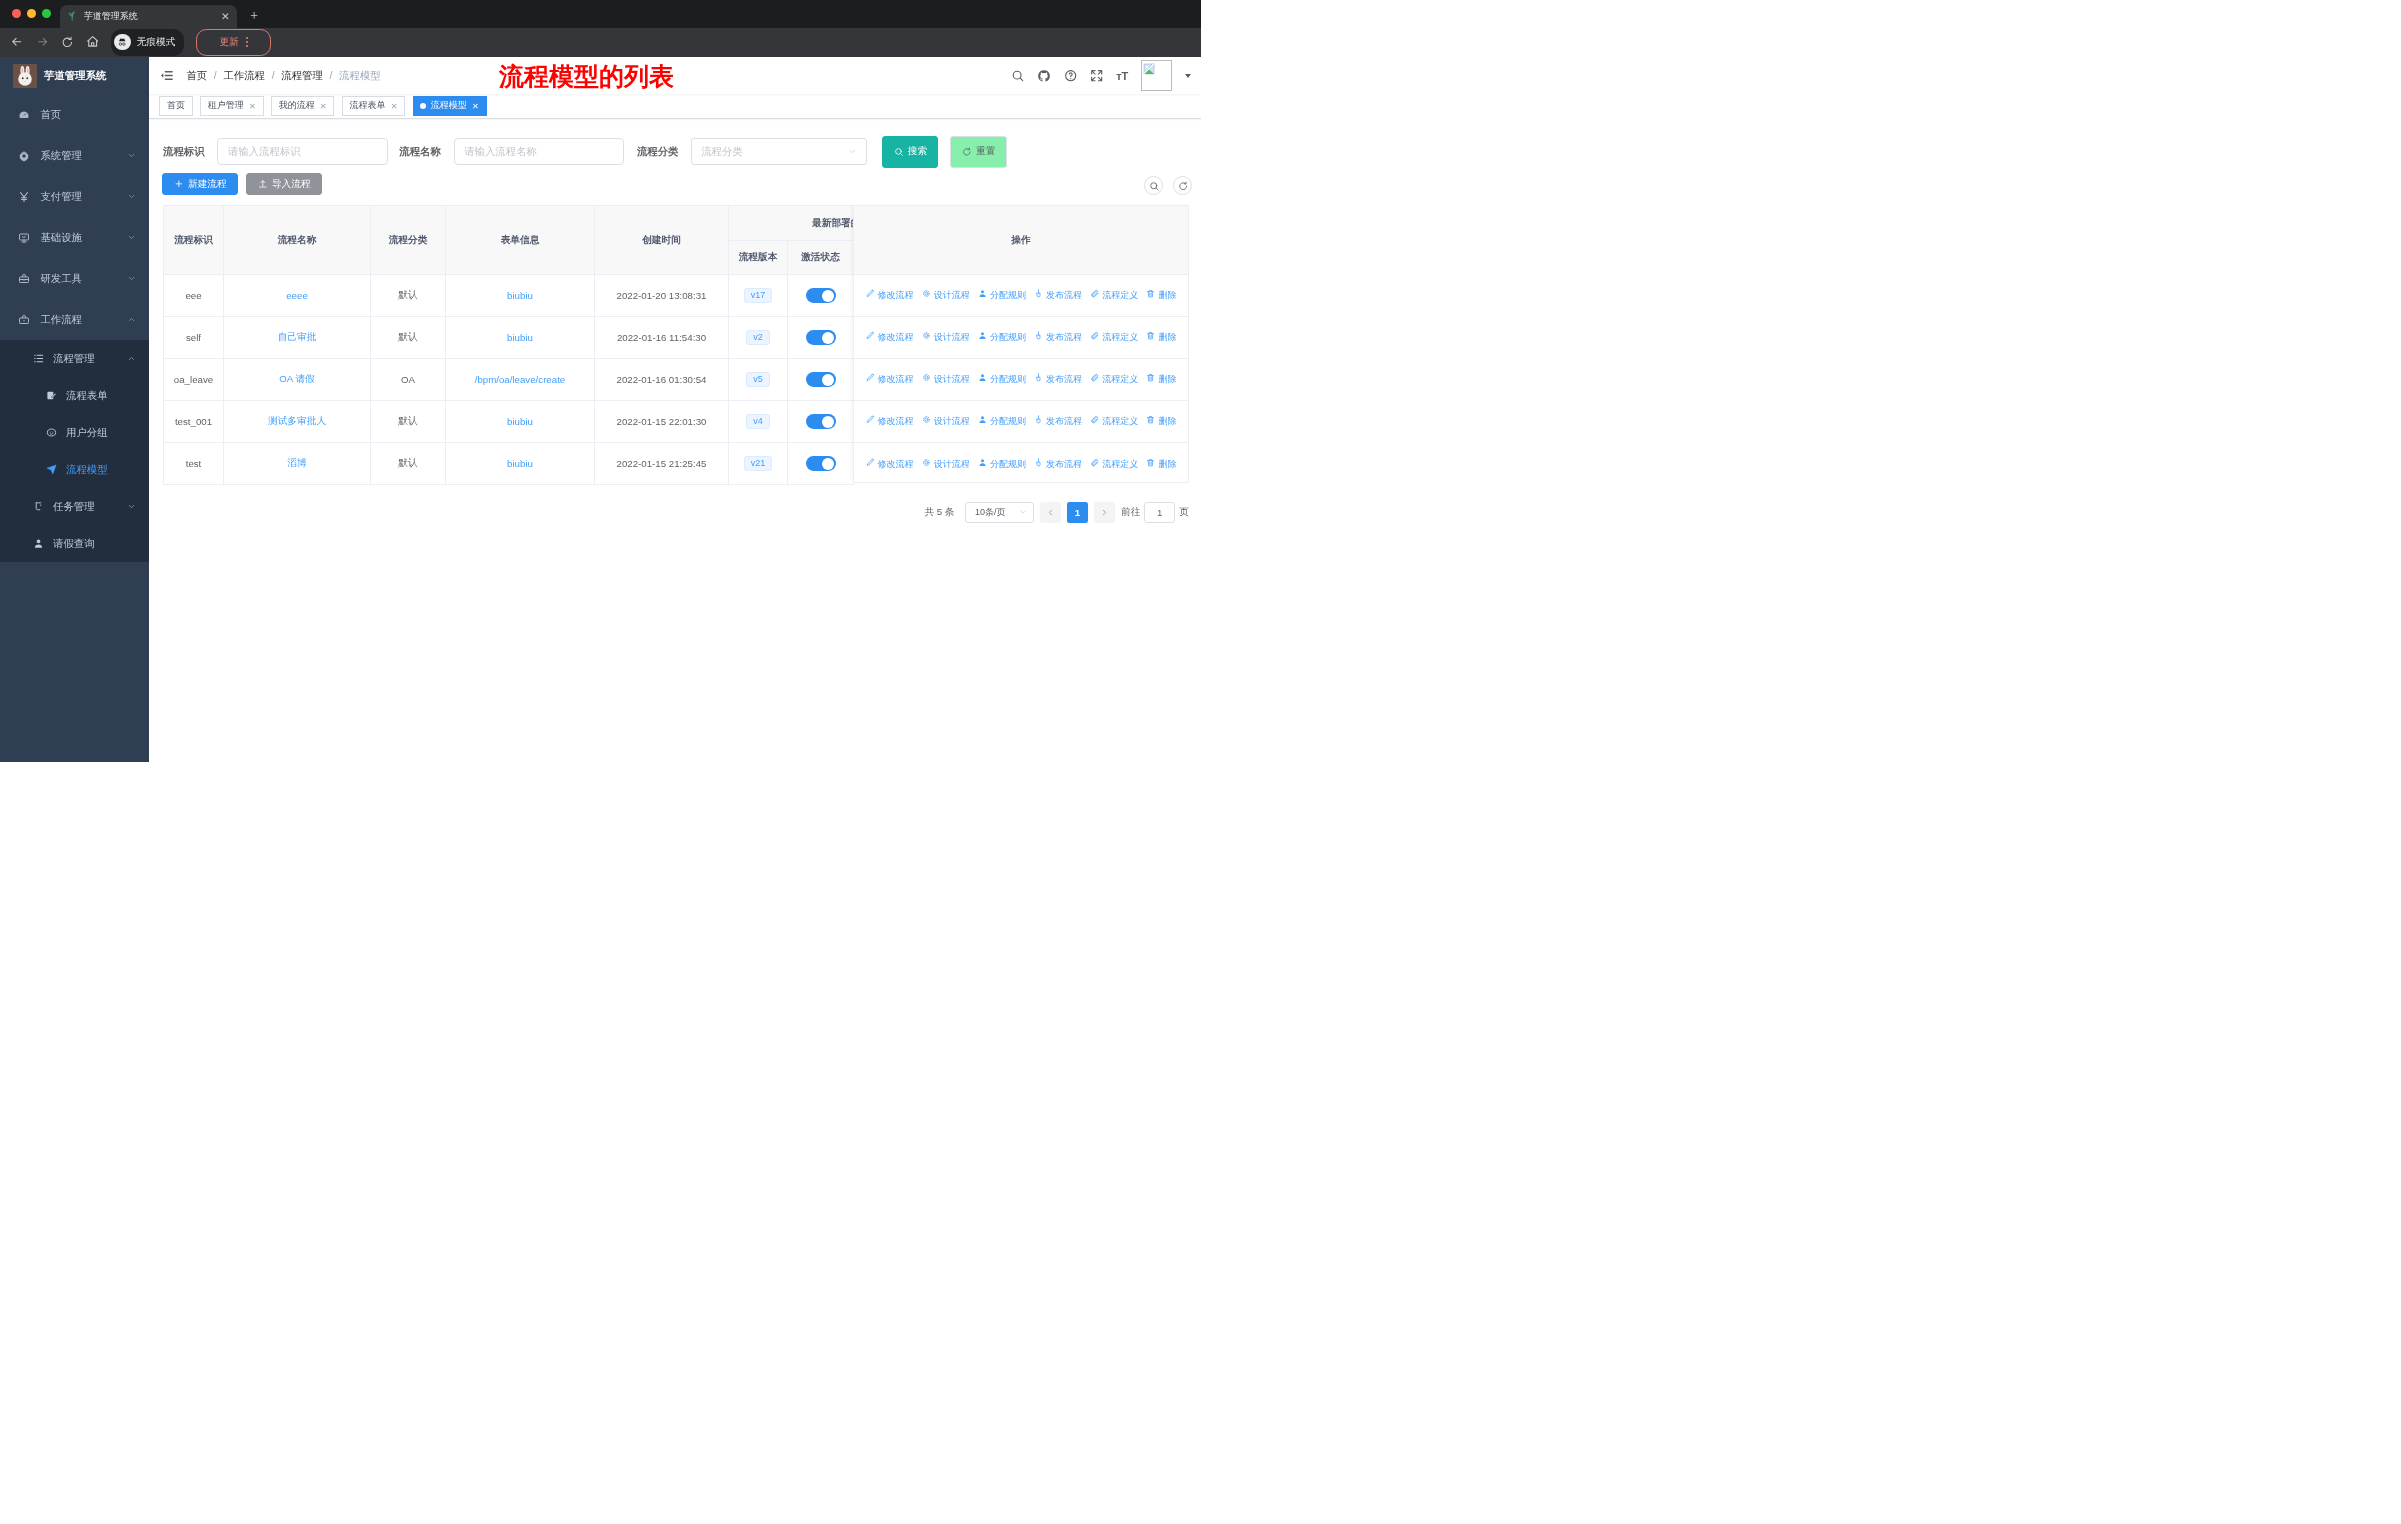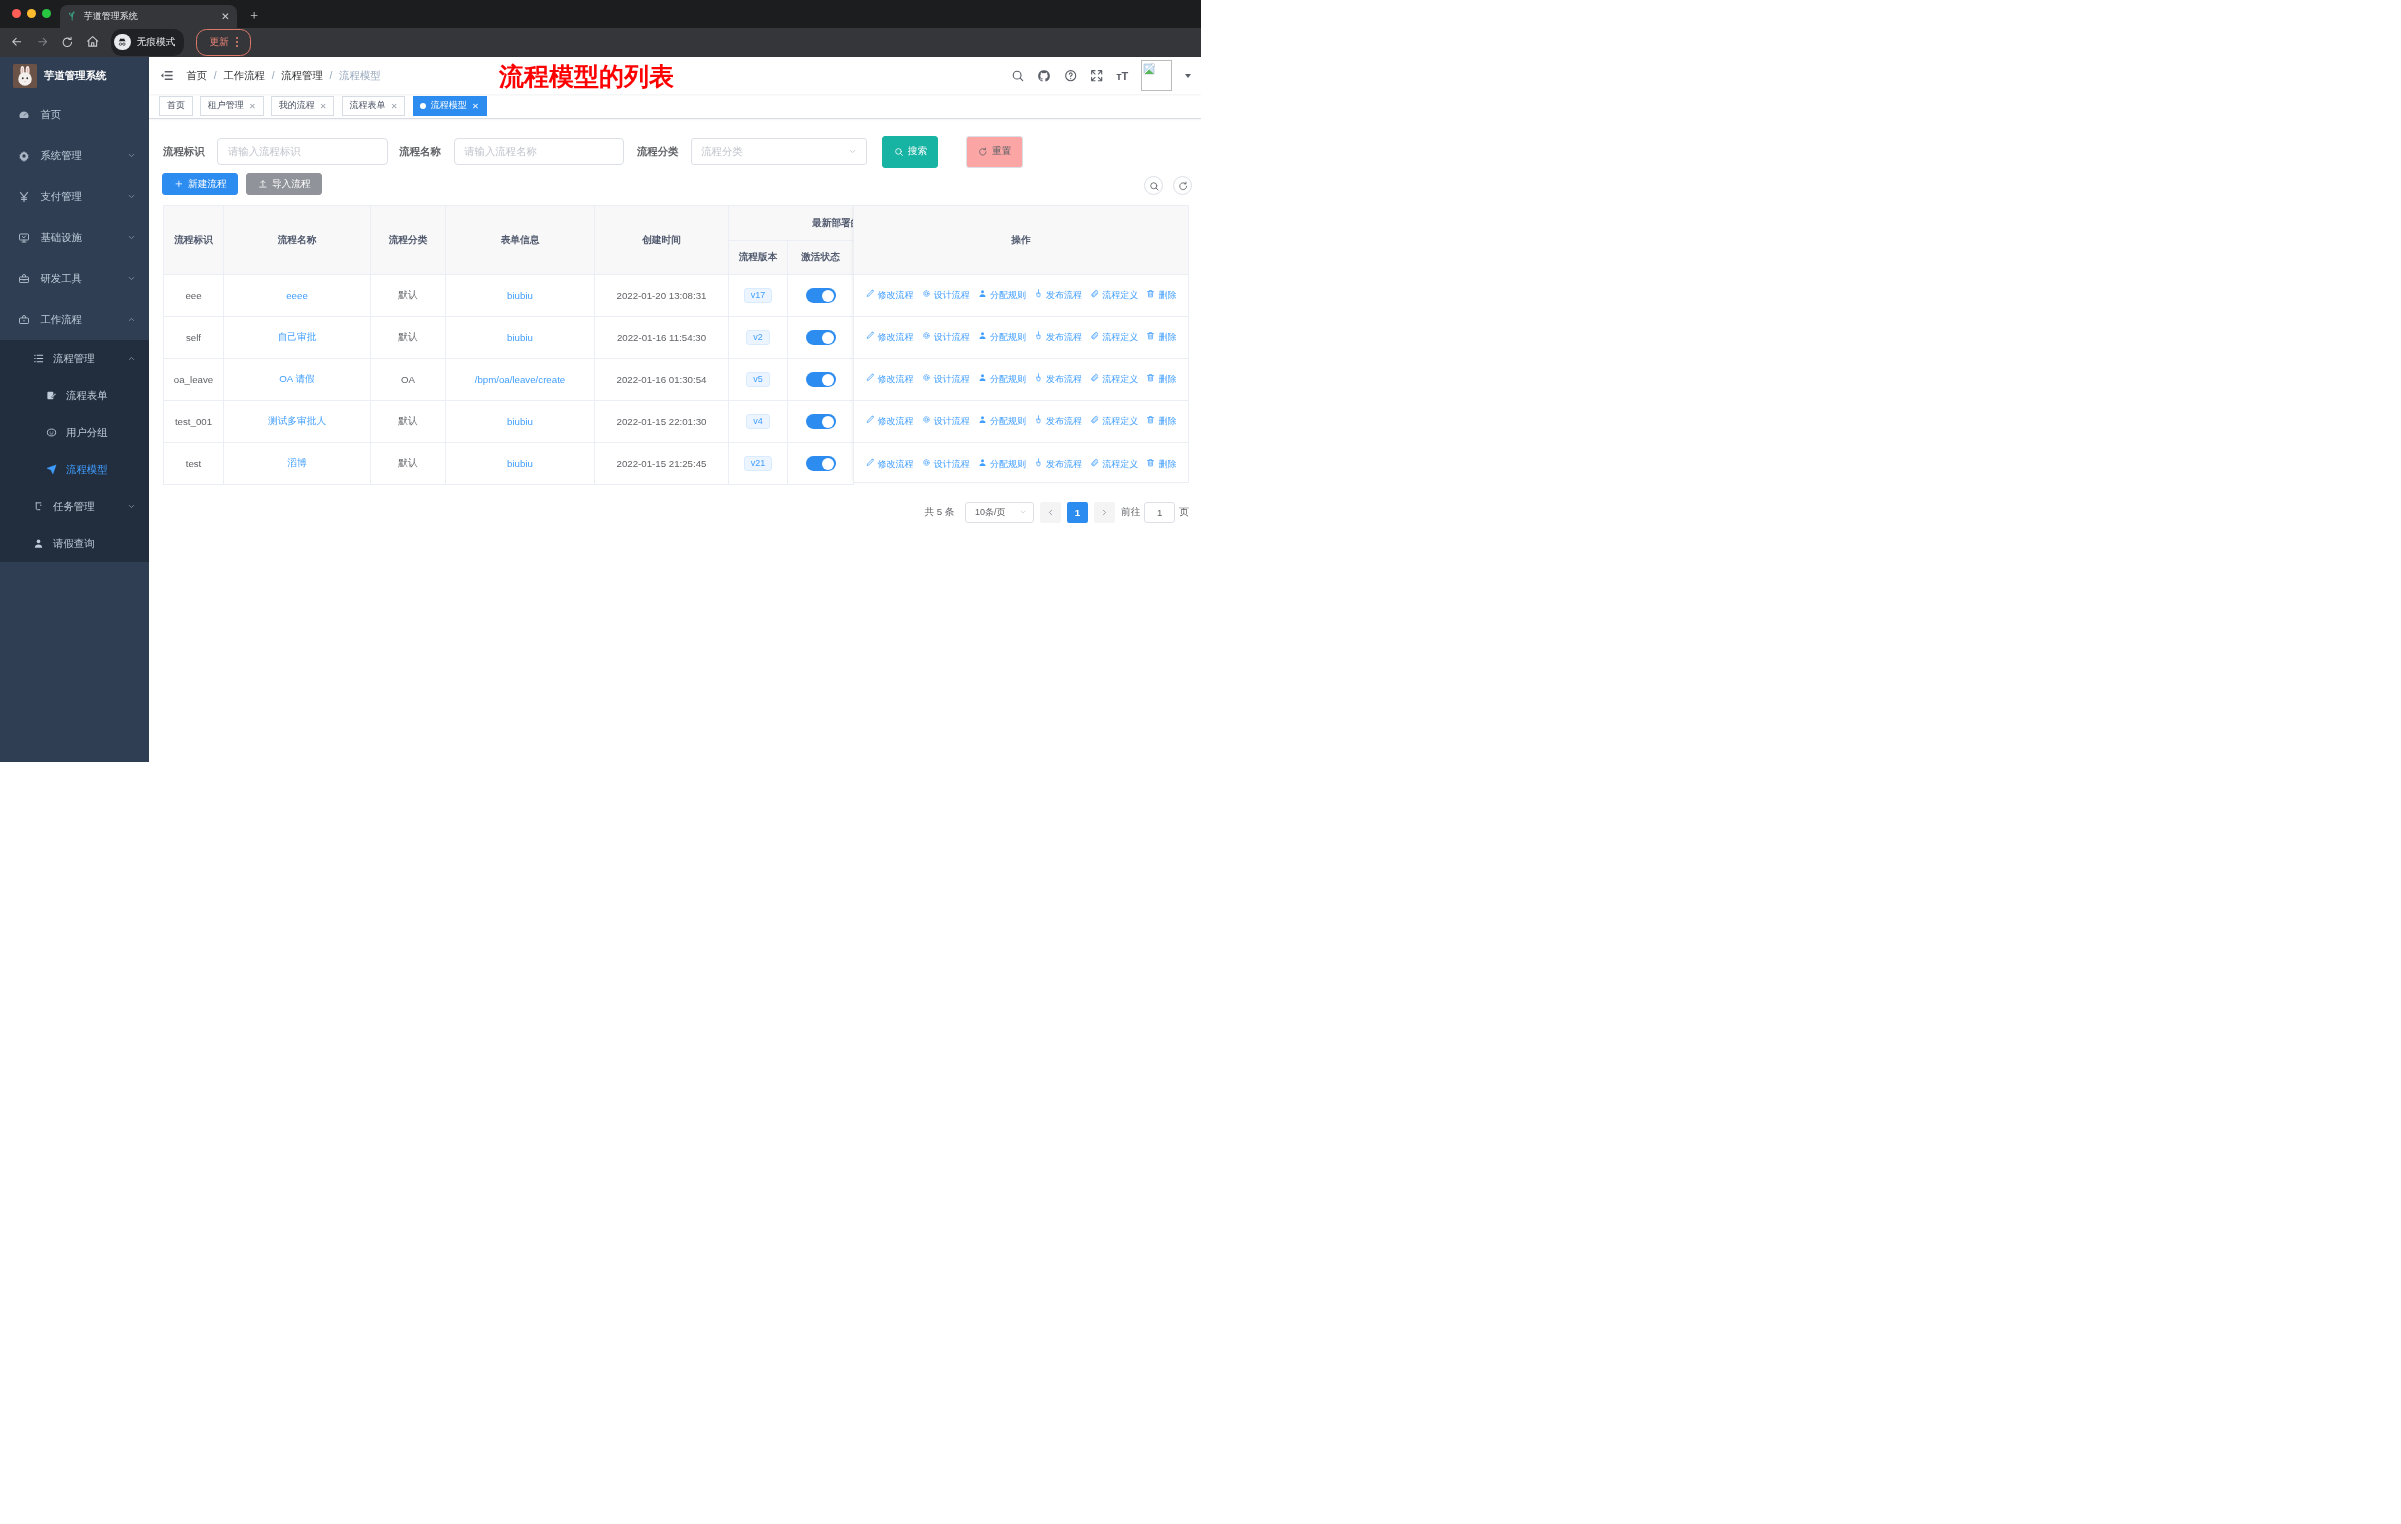--- a/index.html
+++ b/index.html
@@ -21,21 +21,21 @@
 .toolbar { height:29px; background:#35363a; display:flex; align-items:center; padding:0 10.4px; gap:12px; }
 .nav-ic { color:#c7cacd; }
 .nav-ic.dim { color:#7d8085; }
 .omnibox { width:878px; height:21px; background:#202124; border-radius:10.4px; display:flex; align-items:center; padding:0 10.4px; gap:6px; color:#9aa0a6; font-size:9.7px; }
 .omni-div { width:0.7px; height:10.4px; background:#5f6368; margin:0 3px; }
 .url-host { color:#e8eaed; }
 .url-path { color:#9aa0a6; }
 .omni-sp { flex:1; }
 .incog-pill { height:27px; background:#202124; border-radius:10.4px; display:flex; align-items:center; gap:6px; padding:0 9px 0 3px; color:#e8eaed; font-size:9.7px; }
 .incog-circ { width:16.4px; height:16.4px; background:#e8eaed; border-radius:50%; display:flex; align-items:center; justify-content:center; }
-.update-pill { height:27px; border:0.7px solid #e0796a; border-radius:10.4px; color:#ee8678; display:flex; align-items:center; gap:7.4px; padding:0 12px; font-size:9.7px; }
+.update-pill { height:27px; border:0.7px solid #e0796a; border-radius:10.4px; color:#ee8678; display:flex; align-items:center; gap:7.4px; padding:0 22px; font-size:9.7px; }
 .kebab { display:flex; flex-direction:column; gap:1.5px; }
 .kebab i { width:2.2px; height:2.2px; border-radius:50%; background:#ee8678; display:block; }
 
 
 .sidebar { position:absolute; top:57px; left:0; width:149px; bottom:0; background:#2f3e53; color:#bfcbd9; }
 .logo-row { height:37px; display:flex; align-items:center; gap:7.4px; padding-left:12.7px; }
 .logo-img { width:24px; height:24px; border-radius:2.2px; overflow:hidden; background:#6b5246; }
 .app-title { color:#fff; font-size:10.4px; font-weight:bold; }
 .m-item { height:41px; display:flex; align-items:center; padding-left:18px; gap:10.4px; font-size:10.4px; position:relative; cursor:pointer; }
 .m-item .mi { color:#aab6c5; }
@@ -69,21 +69,21 @@
 
 .content { position:absolute; top:119px; left:149px; right:0; bottom:0; background:#fff; }
 .filter-row { position:absolute; top:19.4px; left:14px; display:flex; align-items:center; height:27px; }
 .f-label { font-size:10.4px; font-weight:bold; color:#606266; margin-right:12.7px; white-space:nowrap; }
 .f-input { width:171px; height:27px; border:0.7px solid #dcdfe6; border-radius:4px; padding:0 9.7px; font-size:10.4px; color:#606266; outline:none; font-family:inherit; }
 .f-input::placeholder { color:#c0c4cc; }
 .f-sel { width:176px; height:27px; border:0.7px solid #dcdfe6; border-radius:3px; padding:0 9px; display:flex; align-items:center; justify-content:space-between; color:#c0c4cc; font-size:10.4px; cursor:pointer; }
 .f-sel .arrow { color:#c0c4cc; }
 .btn { height:32px; border-radius:3px; border:0.7px solid transparent; display:inline-flex; align-items:center; gap:4.5px; padding:0 10.4px; font-size:9.7px; cursor:pointer; font-family:inherit; }
 .btn-search { background:#17b3a3; border-color:#17b3a3; color:#fff; margin-left:15px; }
-.btn-reset { background:#fca5a5; border-color:#dcdfe6; color:#606266; margin-left:28px;font-family:Liberation Serif, serif; }
+.btn-reset { background:#86efac; border-color:#dcdfe6; color:#606266; margin-left:12px;font-family:Liberation Serif, serif; }
 .btns-row { position:absolute; top:54px; left:13.4px; display:flex; gap:8.2px; }
 .btn-create { background:#2d8cf0; border-color:#2d8cf0; color:#fff; height:22px; }
 .btn-import { background:#909399; border-color:#909399; color:#fff; height:22px; }
 .mini-circ { position:absolute; width:19.4px; height:19.4px; border:0.7px solid #dcdfe6; border-radius:50%; background:#fff; color:#606266; display:flex; align-items:center; justify-content:center; cursor:pointer; }
 
 
 .table-wrap { position:absolute; top:86px; left:14px; width:1026px; height:278px; font-size:9.7px; }
 .tbl { border-collapse:collapse; table-layout:fixed; width:690px; }
 .tbl th, .tbl td { border:0.7px solid #ebeef5; text-align:center; vertical-align:middle; overflow:hidden; white-space:nowrap; }
 .tbl thead th { background:#f8f8f9; color:#515a6e; font-weight:bold; }

